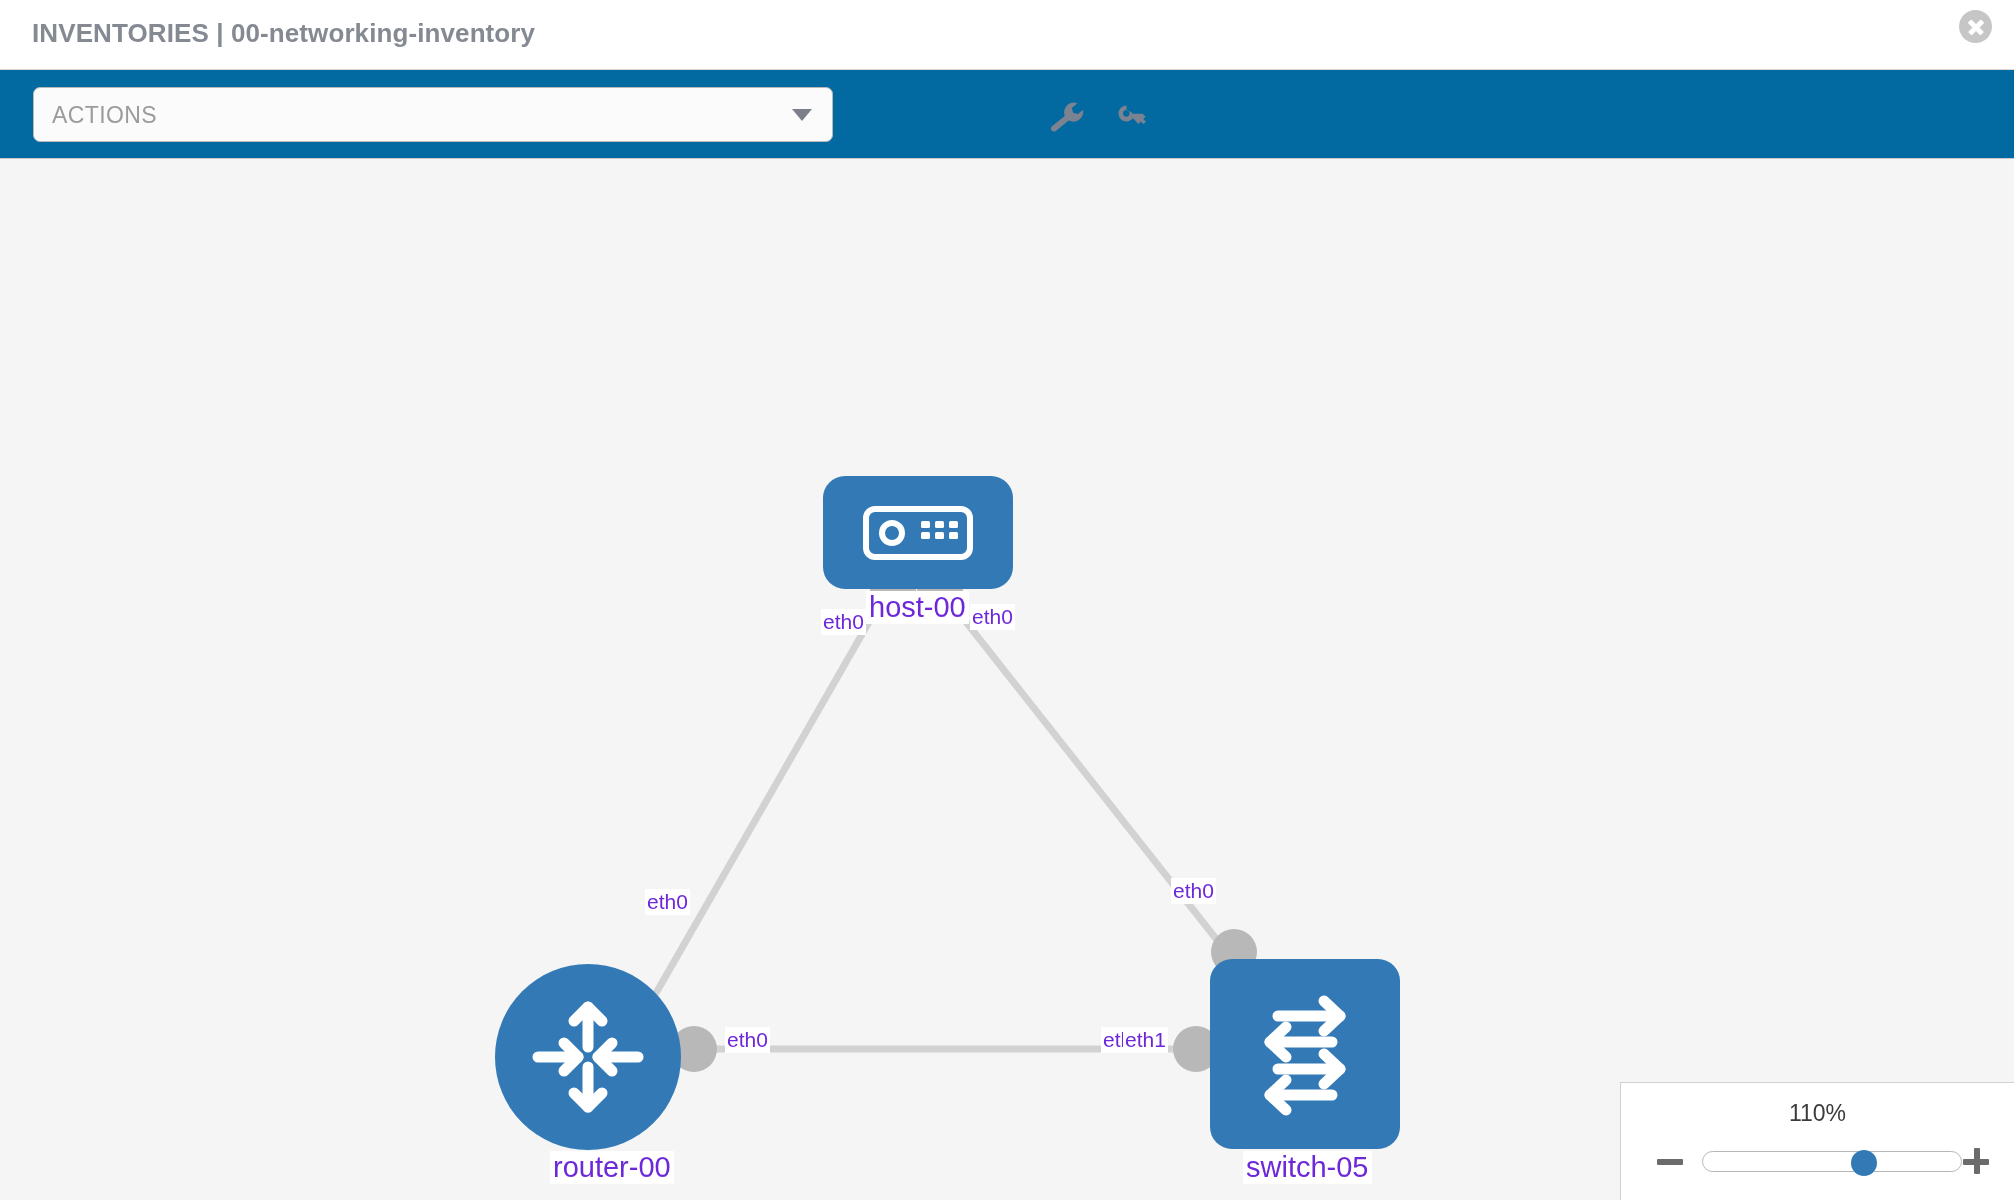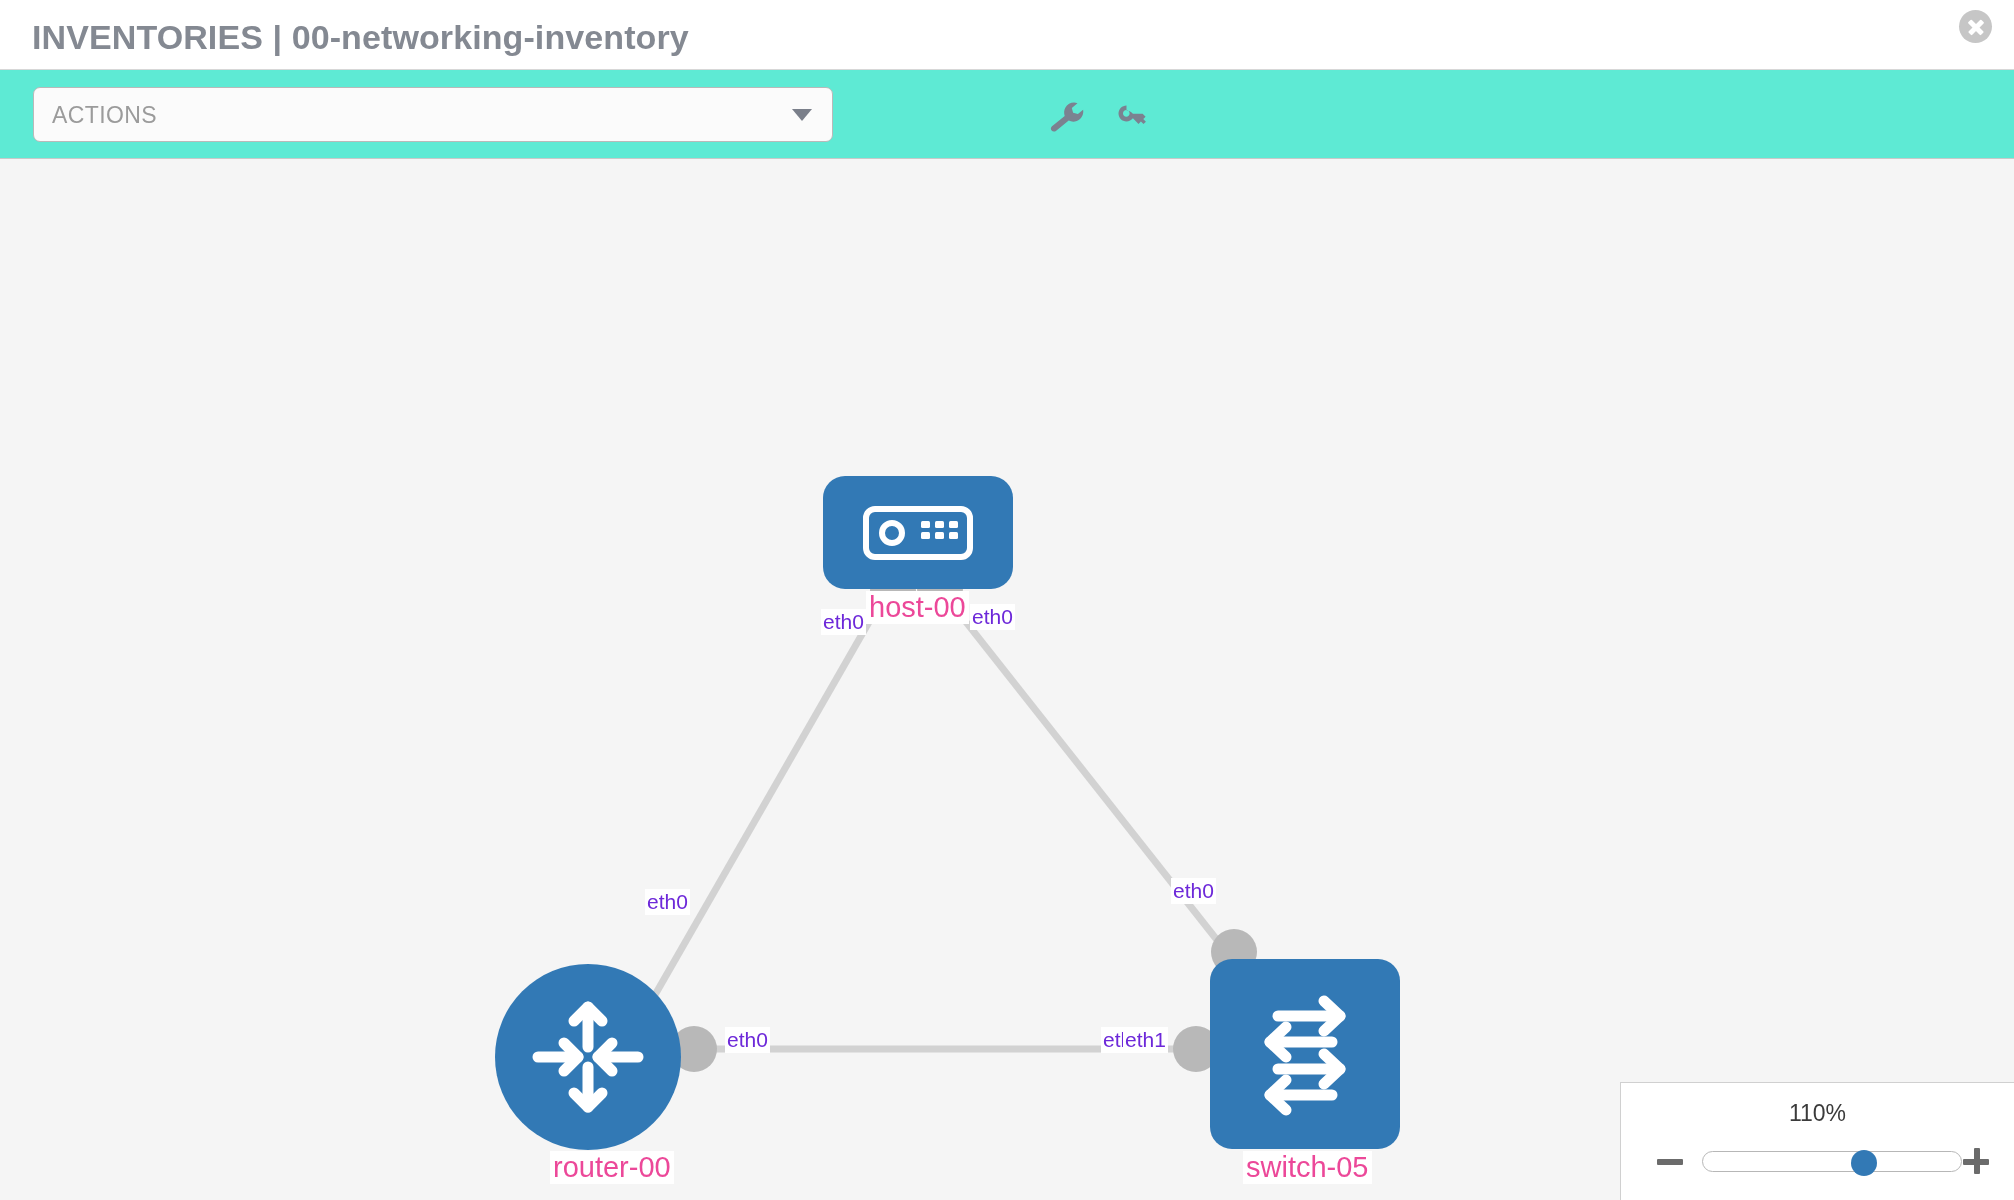--- a/index.html
+++ b/index.html
@@ -27,21 +27,21 @@
     width: 2014px;
     height: 70px;
     background: #ffffff;
     border-bottom: 1px solid #d7d7d7;
     box-sizing: border-box;
   }
   .page-title {
     position: absolute;
     left: 32px;
     top: 18px;
-    font-size: 34px;
+    font-size: 26px;
     font-weight: bold;
     color: #848992;
     letter-spacing: 0.1px;
     white-space: nowrap;
   }
   .close-btn {
     position: absolute;
     right: 22px;
     top: 10px;
     width: 33px;
@@ -63,21 +63,21 @@
   }
   .close-btn::before { transform: rotate(45deg); }
   .close-btn::after  { transform: rotate(-45deg); }
 
   
   .toolbar {
     position: absolute;
     left: 0; top: 70px;
     width: 2014px;
     height: 89px;
-    background: #5eead4;
+    background: #0369a1;
     border-bottom: 1px solid #c9c9c9;
     box-sizing: border-box;
     text-align: right;
   }
   .select-box {
     position: absolute;
     background: #fbfbfb;
     border: 1px solid #b9b9b9;
     border-radius: 7px;
     box-sizing: border-box;
@@ -147,21 +147,21 @@
     background: #ffffff;
     color: #6d28d9;
     font-size: 21px;
     line-height: 24px;
     padding: 1px 2px;
     white-space: nowrap;
   }
   .node-label {
     position: absolute;
     background: #ffffff;
-    color: #ec4899;
+    color: #6d28d9;
     font-size: 29px;
     line-height: 33px;
     padding: 0 3px;
     white-space: nowrap;
   }
 
   .node {
     position: absolute;
     background: #3279b5;
     display: flex;

